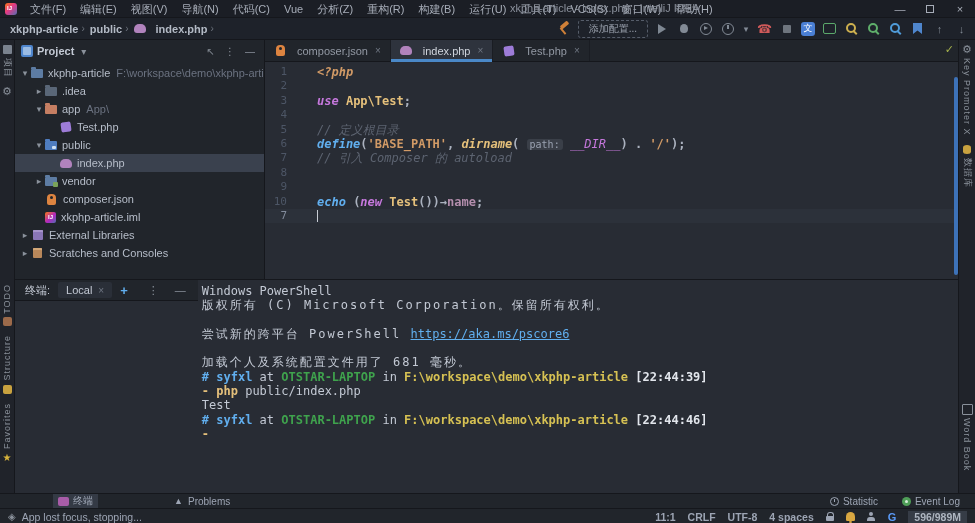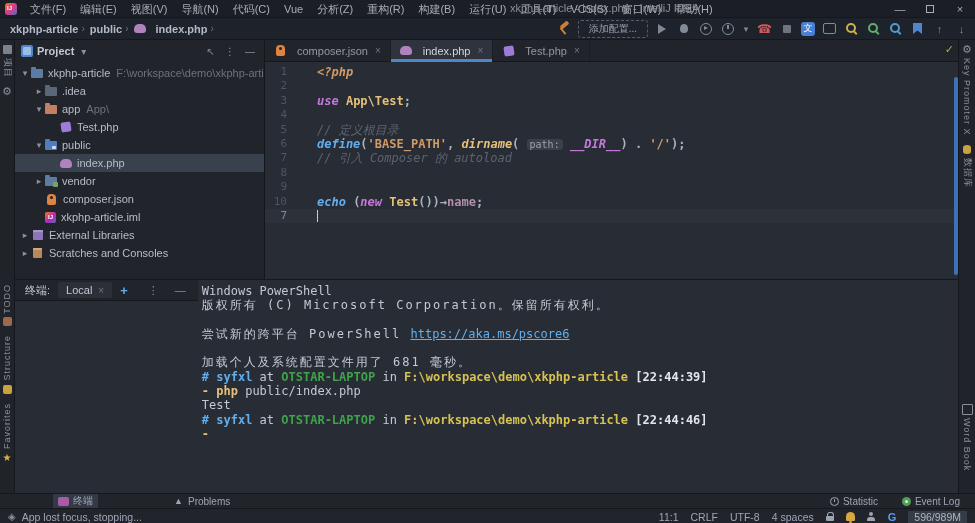--- a/index.html
+++ b/index.html
@@ -110,21 +110,21 @@
   .ln { width:26px; text-align:right; color:#4d5666; flex:none; font-size:11px; padding-right:4px; }
   .code-line.current .ln { color:#838c9c; }
   .lc { padding-left:26px; position:relative; }
   .code-line.current .lc::before { content:""; position:absolute; left:26px; top:1px; bottom:1px; width:1px; background:#c8ccd4; }
   .tk-tag { color:#d19a66; font-style:italic; font-weight:bold; }
   .tk-kw { color:#c678dd; font-style:italic; font-weight:bold; }
   .tk-fnb { color:#61afef; font-style:italic; font-weight:bold; }
   .tk-fny { color:#e5c07b; font-style:italic; font-weight:bold; }
   .tk-cls { color:#e5c07b; font-weight:bold; }
   .tk-str { color:#d19a66; font-weight:bold; }
-  .tk-magic { color:#c678dd; font-weight:bold; font-style:italic; }
+  .tk-magic { color:#c678dd; font-weight:normal; font-style:italic; }
   .tk-cmt { color:#5c6370; font-style:italic; }
   .tk-pln { color:#abb2bf; font-weight:bold; }
   .tk-fld { color:#b48ead; font-weight:bold; }
   .tk-hint { background:#3a3f48; color:#9aa2b1; border-radius:3px; padding:0 3px; font-size:10px; font-style:normal; font-weight:normal; }
   .inspect-ok { position:absolute; right:4px; top:3px; color:#a5b14c; font-size:11px; }
   .blue-scrollbar { position:absolute; right:0px; top:37px; width:4px; height:198px; background:#3d72b8; border-radius:2px; z-index:4; }
 
   
   .terminal { flex:1; display:flex; flex-direction:row; min-height:0; }
   .term-header { height:21px; background:#21252b; border-bottom:1px solid #15171c; display:flex; align-items:center; padding:0 8px 0 10px; gap:8px; }
@@ -152,21 +152,21 @@
   .ic-warn { color:#9da5b4; font-size:9px; }
   .ic-stat { width:9px; height:9px; border:1px solid #9da5b4; border-radius:50%; position:relative; }
   .ic-stat::after { content:""; position:absolute; left:3.5px; top:1px; width:1px; height:3px; background:#9da5b4; }
   .ic-event { width:9px; height:9px; background:#4f9e58; border-radius:50%; position:relative; }
   .ic-event::after { content:""; position:absolute; left:3px; top:3px; width:3px; height:3px; background:#d7ecd9; border-radius:50%; }
 
   .statusbar { height:16px; background:#21252b; border-top:1px solid #15171c; display:flex; align-items:center; font-size:10.5px; color:#9da5b4; padding:0 8px; }
   .sb-left { display:flex; align-items:center; gap:6px; }
   .sb-msg-ic { color:#8a919b; font-size:10px; }
   .sb-right { margin-left:auto; display:flex; align-items:center; gap:12px; }
-  .sb-seg { cursor:default; }
+  .sb-seg { cursor:default;font-weight:bold; }
   .ic-lock { width:8px; height:9px; position:relative; }
   .ic-lock::before { content:""; position:absolute; left:1.5px; top:0; width:5px; height:4px; border:1px solid #9da5b4; border-bottom:none; border-radius:3px 3px 0 0; }
   .ic-lock::after { content:""; position:absolute; left:0; top:3.5px; width:8px; height:5.5px; background:#9da5b4; border-radius:1px; }
   .ic-bell { width:9px; height:9px; background:#d9a741; border-radius:50% 50% 15% 15%; position:relative; }
   .ic-bell::after { content:""; position:absolute; left:3px; bottom:-2px; width:3px; height:2px; background:#d9a741; border-radius:50%; }
   .ic-user { width:9px; height:9px; position:relative; }
   .ic-user::before { content:""; position:absolute; left:2.5px; top:0; width:4px; height:4px; background:#9da5b4; border-radius:50%; }
   .ic-user::after { content:""; position:absolute; left:0.5px; top:4.5px; width:8px; height:4px; background:#9da5b4; border-radius:3px 3px 0 0; }
   .g-icon { color:#5b9bf8; font-weight:bold; font-size:11px; }
   .mem { background:#363c46; border-radius:0; padding:0 6px; color:#aeb5c0; }

